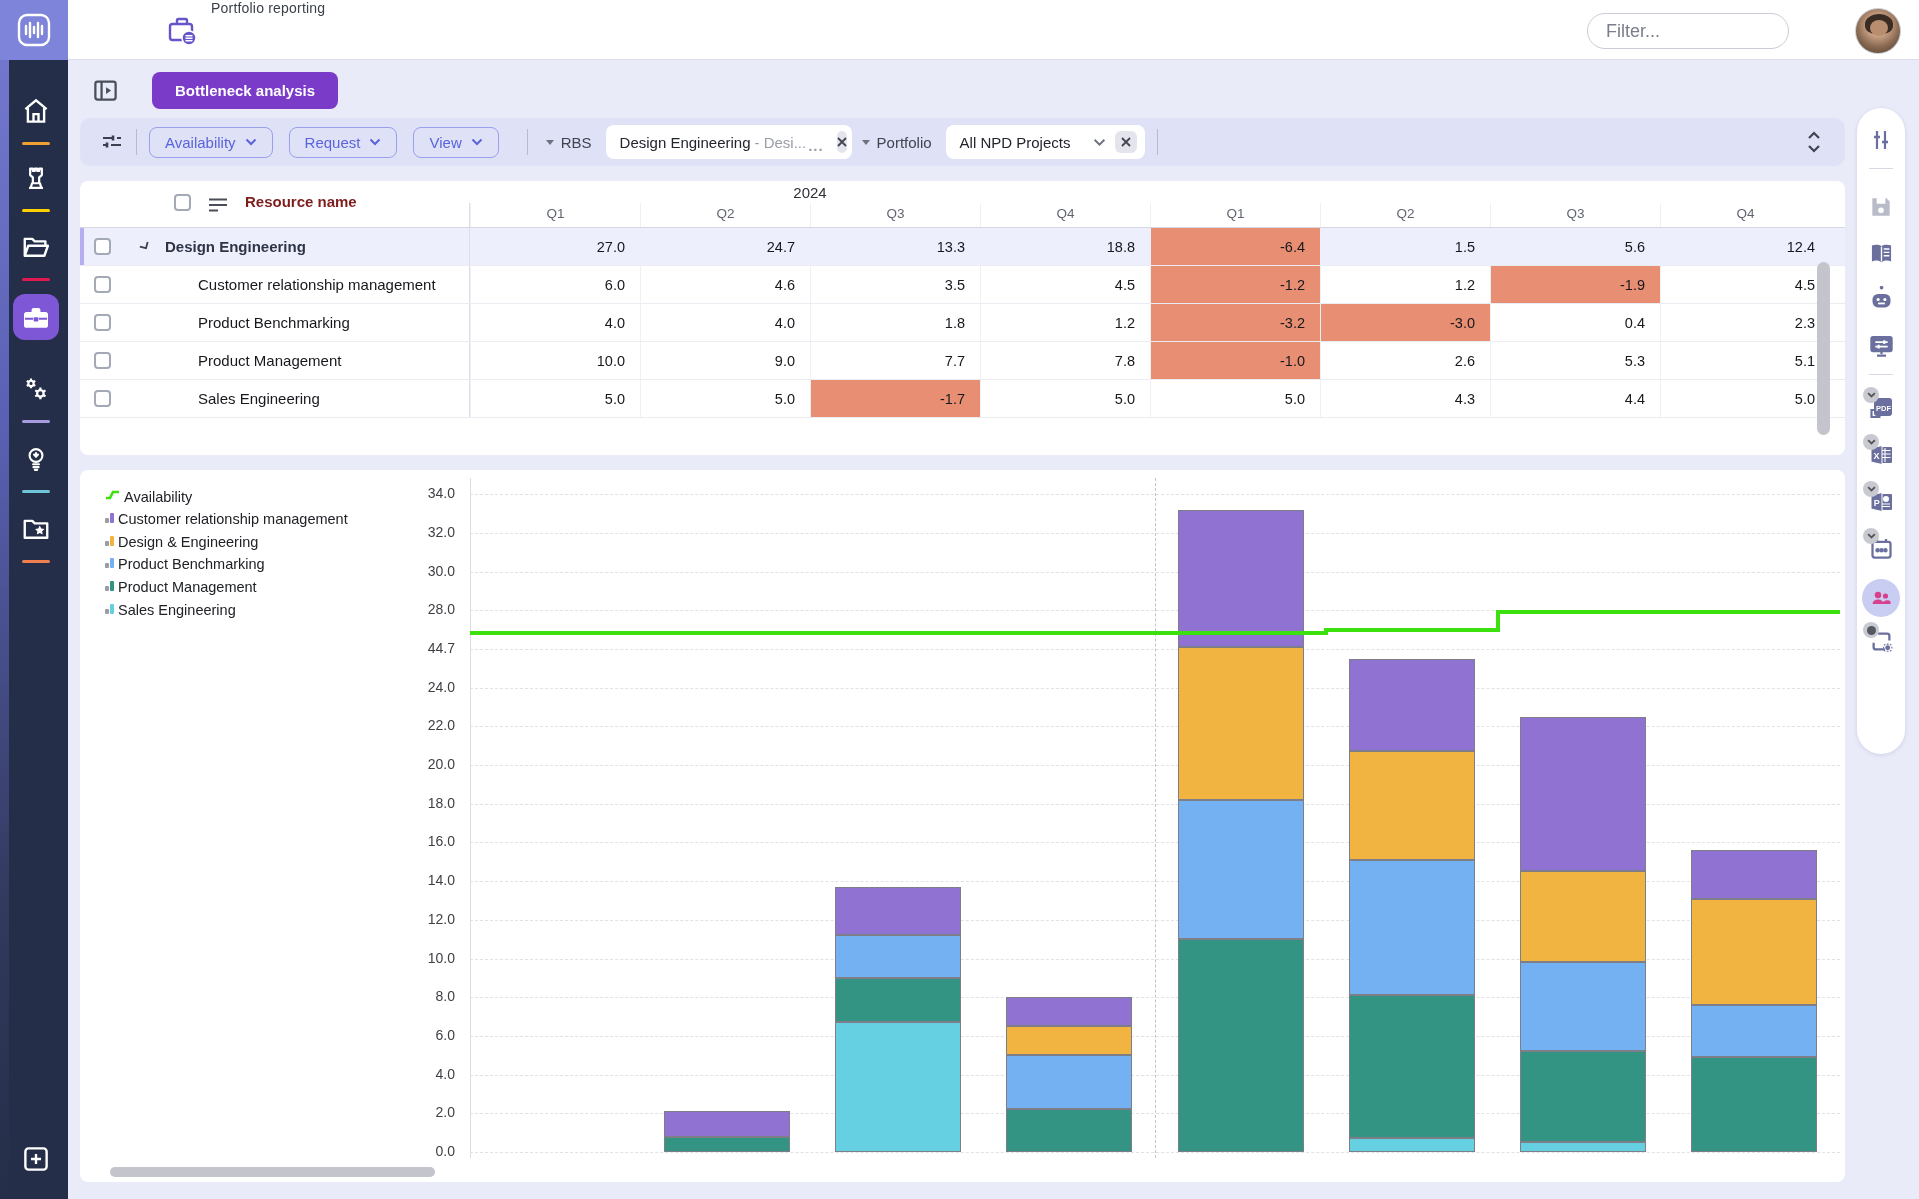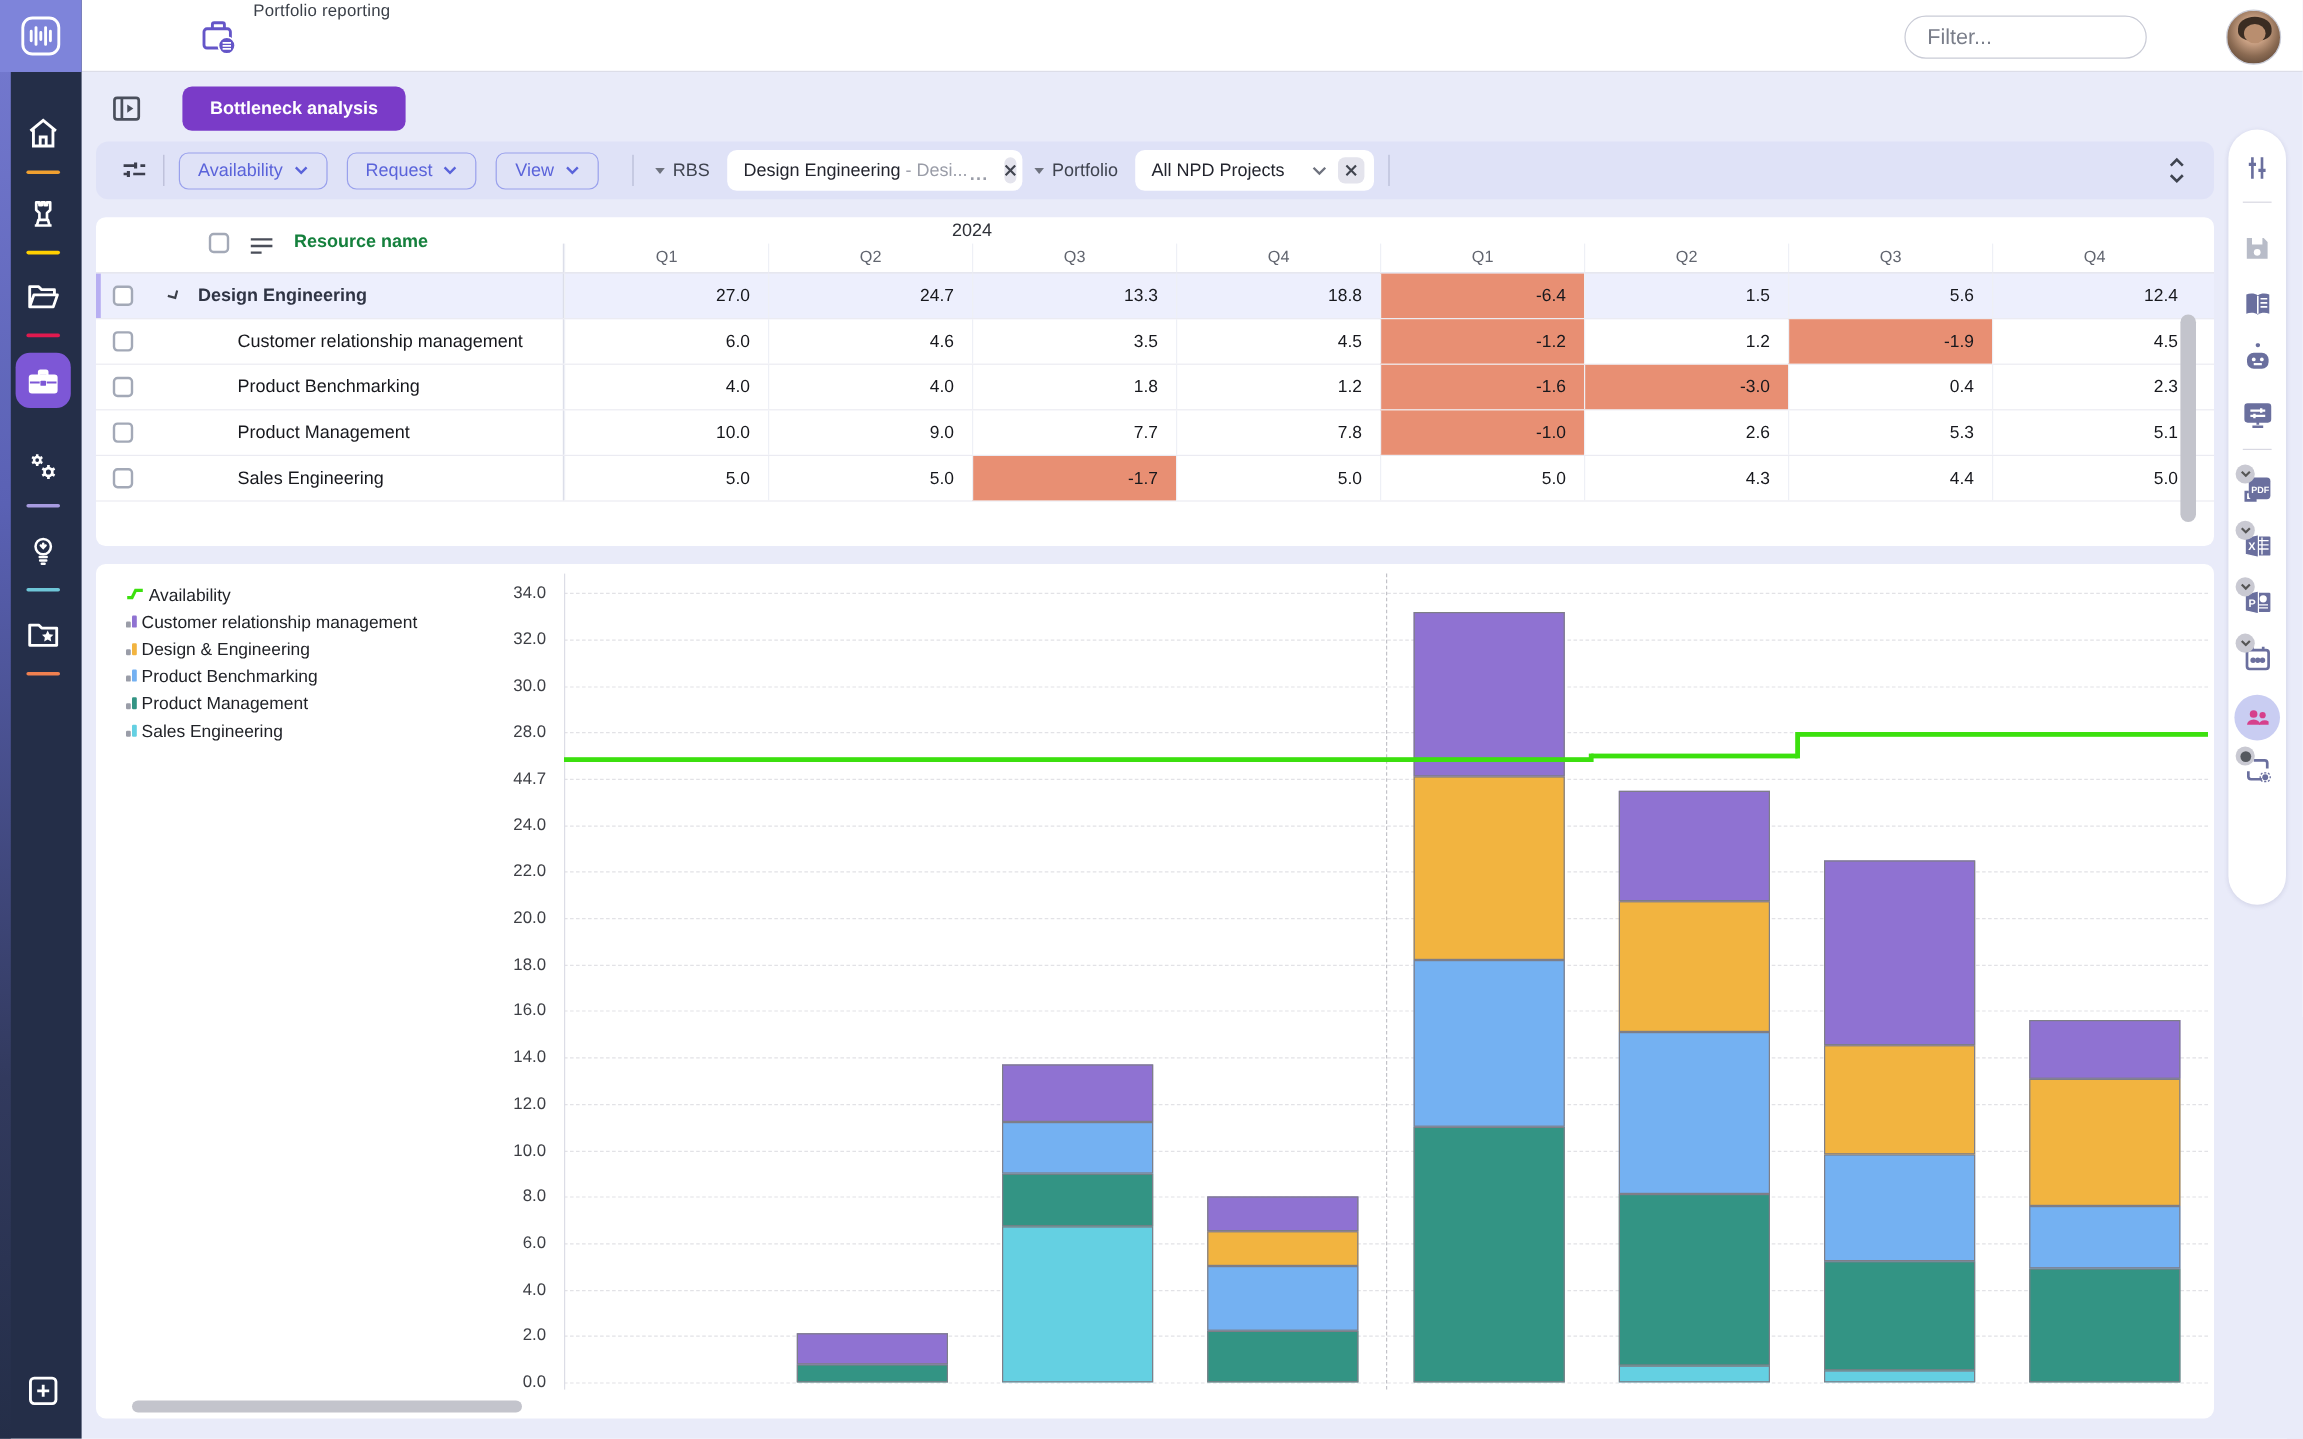--- a/index.html
+++ b/index.html
@@ -54,21 +54,21 @@
   .col-tree { width:40px; display:flex; align-items:center; justify-content:center; position:relative; }
   .col-name { width:305px; display:flex; align-items:center; font-size:15px; color:#17181d; border-right:1px solid #dcdee9; }
   .cell { width:170px; display:flex; align-items:center; justify-content:flex-end; padding-right:15px; font-size:14.5px; color:#17181d; border-left:1px solid #eef0f6; }
   .cell:first-of-type { border-left:none; }
   .cell.neg { background:#e88f73; }
   .checkbox { width:17px; height:17px; border:2px solid #a3a9b7; border-radius:4px; background:#fff; cursor:pointer; }
   #hdr-years { display:flex; height:22px; }
   #hdr-quarters { display:flex; height:25px; border-bottom:1px solid #d6d8e4; }
   .yr { font-size:15px; font-weight:normal; color:#2e3138; text-align:center; line-height:24px; }
   .qh { width:170px; text-align:center; font-size:13.5px; color:#61656f; line-height:22px; border-left:1px solid #eef0f6; }
-  #rn-header { position:absolute; left:165px; top:12px; font-size:15px; font-weight:bold; color:#15803d; }
+  #rn-header { position:absolute; left:165px; top:12px; font-size:15px; font-weight:bold; color:#7f1d1d; }
   #hdr-cb { position:absolute; left:94px; top:13px; }
   #tree-icon { position:absolute; left:128px; top:16px; }
   .grow { background:#edeffd; }
   .grow .col-name { font-weight:bold; color:#2f3444; }
   .grow .accent { position:absolute; left:0; top:0; bottom:0; width:4px; background:#b7aef2; }
   .child .col-name { padding-left:33px; }
   #tbl-vscroll { position:absolute; left:1737px; top:81px; width:13px; height:173px; border-radius:7px; background:#c3c4cc; }
 
   
   #chart-panel { position:absolute; left:80px; top:470px; width:1765px; height:712px; background:#fff; border-radius:8px; }
@@ -306,21 +306,21 @@
 
        <div class="col-cb">
             <span class="checkbox"></span>
           </div>
        <div class="col-tree"></div>
        <div class="col-name">Product Benchmarking</div>
        <div class="cell">4.0</div>
           <div class="cell">4.0</div>
           <div class="cell">1.8</div>
           <div class="cell">1.2</div>
-          <div class="cell neg">-1.6</div>
+          <div class="cell neg">-3.2</div>
           <div class="cell neg">-3.0</div>
           <div class="cell">0.4</div>
           <div class="cell">2.3</div>
      </div>
         <div class="trow child">
 
        <div class="col-cb">
             <span class="checkbox"></span>
           </div>
        <div class="col-tree"></div>

